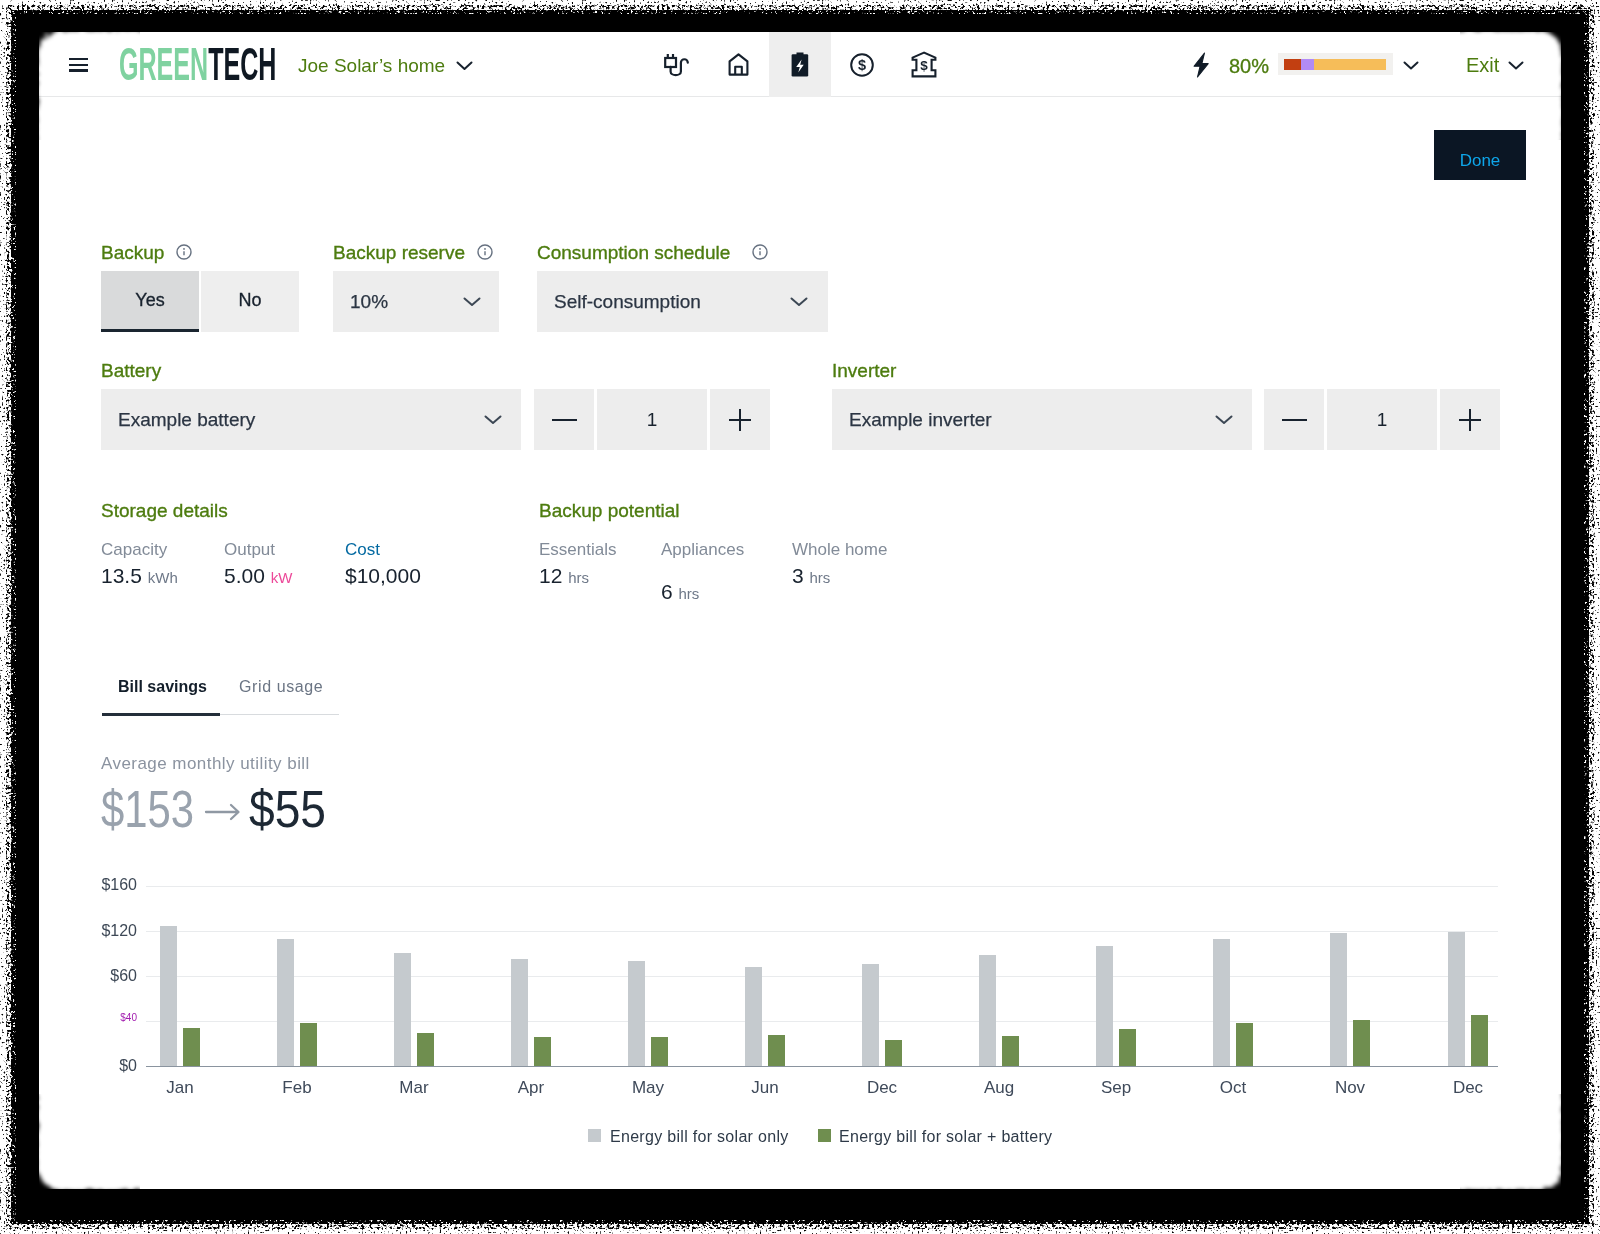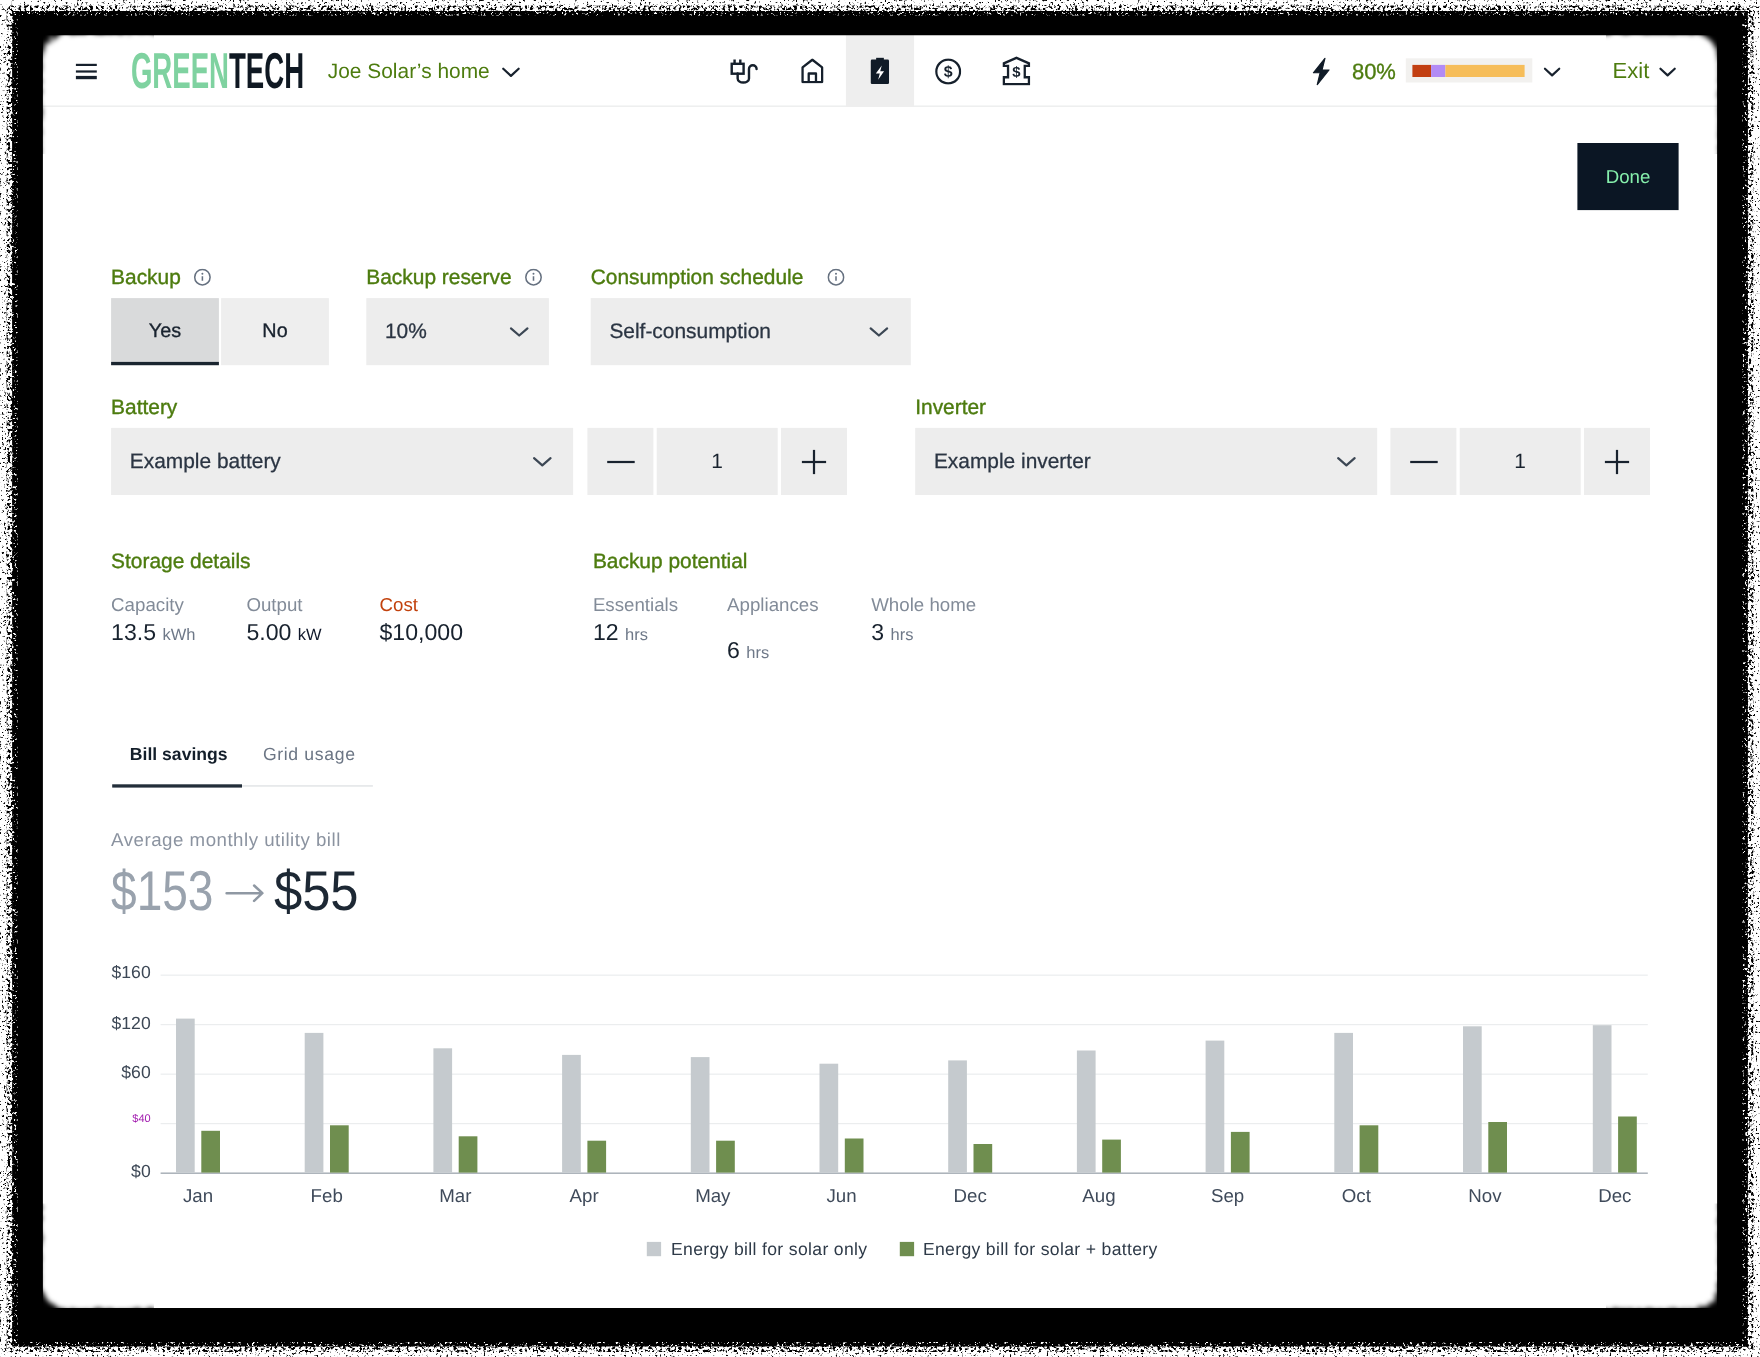--- a/index.html
+++ b/index.html
@@ -69,21 +69,21 @@
 
   <svg class="ic abs" style="left:1403px; top:61px;" width="16" height="9" viewBox="0 0 16 9">
       <path d="M1.5 1.5 8 7.5 14.5 1.5" fill="none" stroke="#18222e" stroke-width="2" stroke-linecap="round" stroke-linejoin="round"></path>
     </svg>
 
   <div class="abs navtxt" style="left:1466px; top:54px; font-size:20px;">Exit</div>
   <svg class="ic abs" style="left:1508px; top:61px;" width="16" height="9" viewBox="0 0 16 9">
       <path d="M1.5 1.5 8 7.5 14.5 1.5" fill="none" stroke="#18222e" stroke-width="2" stroke-linecap="round" stroke-linejoin="round"></path>
     </svg>
 
-  <div class="abs" style="left:1434px; top:130px; width:92px; height:61px; background:#0b1624; color:#86efac; font-size:17px; line-height:61px; text-align:center;">Done</div>
+  <div class="abs" style="left:1434px; top:130px; width:92px; height:50px; background:#0b1624; color:#0ea5e9; font-size:17px; line-height:61px; text-align:center;">Done</div>
 
   <div class="abs navtxt med" style="left:101px; top:242px; font-size:19px;">Backup</div>
   <svg class="ic abs" style="left:176px; top:244px;" width="16" height="16" viewBox="0 0 16 16">
       <circle cx="8" cy="8" r="7" stroke="#667180" stroke-width="1.4" fill="none"></circle>
       <path d="M8 7.2v4" stroke="#667180" stroke-width="1.4"></path>
       <circle cx="8" cy="4.9" r="0.9" fill="#667180"></circle>
     </svg>
 
   <div class="abs navtxt med" style="left:333px; top:242px; font-size:19px;">Backup reserve</div>
   <svg class="ic abs" style="left:477px; top:244px;" width="16" height="16" viewBox="0 0 16 16">
@@ -138,23 +138,23 @@
   <div class="abs" style="left:1264px; top:389px; width:60px; height:61px; background:#ededed;"></div>
   <div class="abs" style="left:1282px; top:418.9px; width:25px; height:2.2px; background:#18222e;"></div>
   <div class="abs" style="left:1327px; top:389px; width:110px; height:61px; background:#ededed; color:#18222e; font-size:19px; text-align:center; line-height:61px;">1</div>
   <div class="abs" style="left:1440px; top:389px; width:60px; height:61px; background:#ededed;"></div>
   <div class="abs" style="left:1459px; top:418.9px; width:22px; height:2.2px; background:#18222e;"></div>
   <div class="abs" style="left:1468.9px; top:409px; width:2.2px; height:22px; background:#18222e;"></div>
 
   <div class="abs navtxt med" style="left:101px; top:500px; font-size:19px;">Storage details</div>
   <div class="abs" style="left:101px; top:540px; font-size:17px; color:#828b98;">Capacity</div>
   <div class="abs" style="left:224px; top:540px; font-size:17px; color:#828b98;">Output</div>
-  <div class="abs" style="left:345px; top:540px; font-size:17px; color:#c2410c;">Cost</div>
+  <div class="abs" style="left:345px; top:540px; font-size:17px; color:#0369a1;">Cost</div>
   <div class="abs" style="left:101px; top:564px; font-size:21px; color:#18222e;">13.5 <span style="font-size:15px; color:#6e7888;">kWh</span></div>
-  <div class="abs" style="left:224px; top:564px; font-size:21px; color:#18222e;">5.00 <span style="font-size:15px; color:#0f172a;">kW</span></div>
+  <div class="abs" style="left:224px; top:564px; font-size:21px; color:#18222e;">5.00 <span style="font-size:15px; color:#ec4899;">kW</span></div>
   <div class="abs" style="left:345px; top:564px; font-size:21px; color:#18222e;">$10,000</div>
 
   <div class="abs navtxt med" style="left:539px; top:500px; font-size:19px;">Backup potential</div>
   <div class="abs" style="left:539px; top:540px; font-size:17px; color:#828b98;">Essentials</div>
   <div class="abs" style="left:661px; top:540px; font-size:17px; color:#828b98;">Appliances</div>
   <div class="abs" style="left:792px; top:540px; font-size:17px; color:#828b98;">Whole home</div>
   <div class="abs" style="left:539px; top:564px; font-size:21px; color:#18222e;">12 <span style="font-size:15px; color:#6e7888;">hrs</span></div>
   <div class="abs" style="left:661px; top:580px; font-size:21px; color:#18222e;">6 <span style="font-size:15px; color:#6e7888;">hrs</span></div>
   <div class="abs" style="left:792px; top:564px; font-size:21px; color:#18222e;">3 <span style="font-size:15px; color:#6e7888;">hrs</span></div>
 

